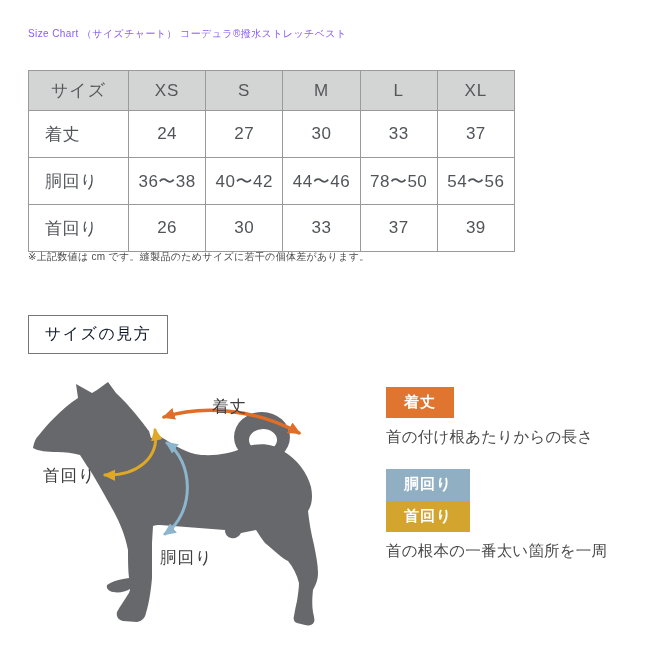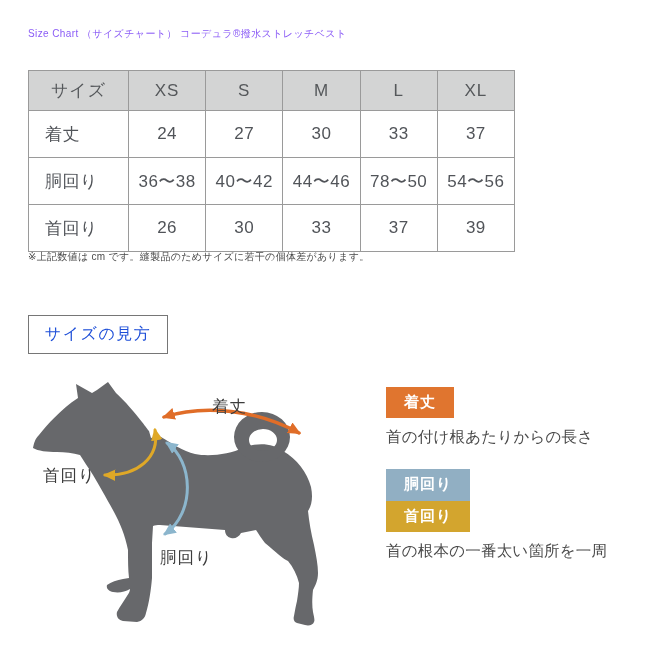--- a/index.html
+++ b/index.html
@@ -38,21 +38,21 @@
     position:absolute; left:28px; top:250px;
     font-size:10px; color:#4a4a4a; letter-spacing:.3px;
   }
 
   
   .guide-heading{
     position:absolute; left:28px; top:315px;
     width:140px; height:39px;
     border:1px solid #767676;
     display:flex; align-items:center; justify-content:center;
-    font-size:16px; color:#1d4ed8; letter-spacing:1.5px;font-family:Liberation Mono, monospace;
+    font-size:16px; color:#0f172a; letter-spacing:1.5px;font-family:Liberation Mono, monospace;
   }
 
   
   .diagram{ position:absolute; left:25px; top:375px; width:300px; height:270px; }
   .diagram svg{ position:absolute; left:0; top:0; }
   .diagram-label{
     position:absolute; font-size:16.5px; color:#3c3c3c; letter-spacing:1px; white-space:nowrap;
   }
   .lbl-length{ left:187px; top:21px; }
   .lbl-neck{ left:18px; top:90px; }

